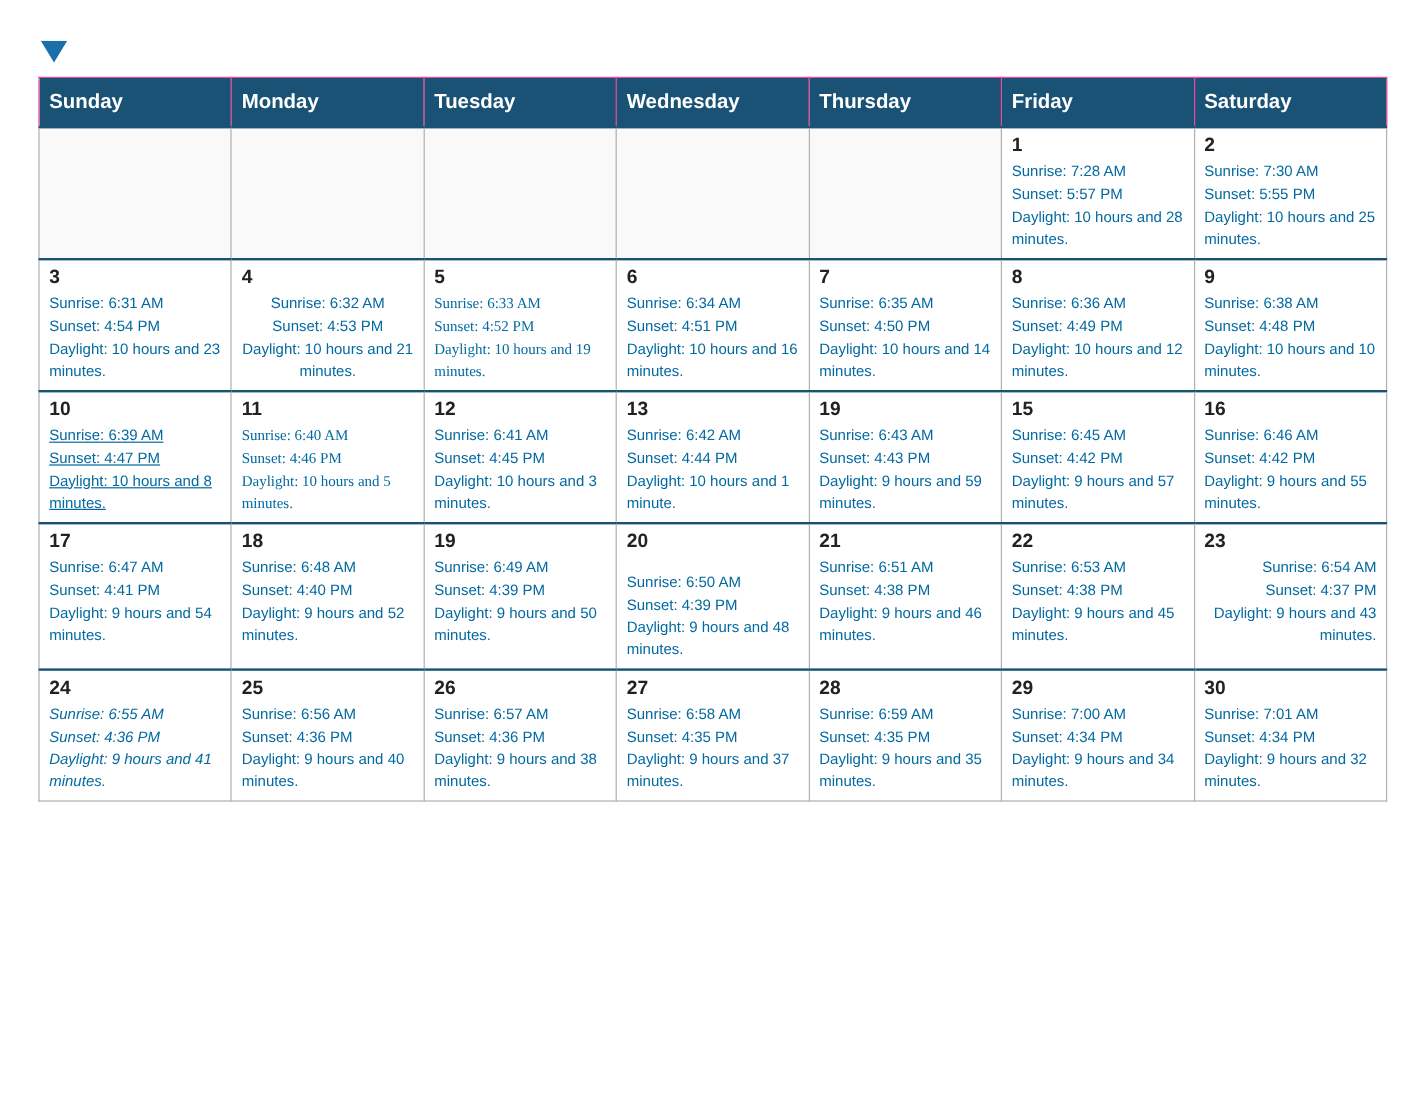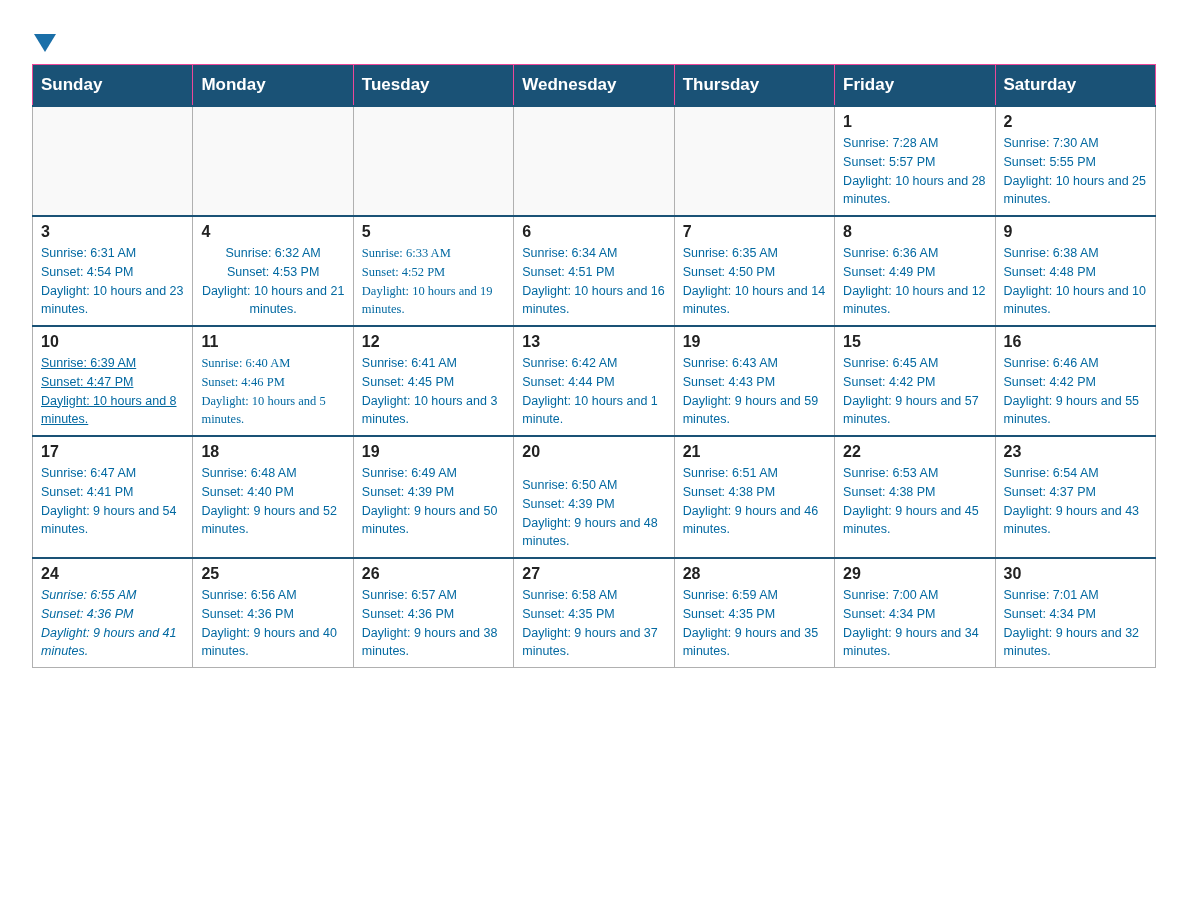--- a/index.html
+++ b/index.html
@@ -263,21 +263,21 @@
 Daylight: 9 hours and 46 minutes.</div>
         </td>
         <td>
           <span class="day-num">22</span>
           <div class="day-info" style="white-space: pre-line;">Sunrise: 6:53 AM
 Sunset: 4:38 PM
 Daylight: 9 hours and 45 minutes.</div>
         </td>
         <td>
           <span class="day-num">23</span>
-          <div class="day-info" style="white-space: pre-line;">Sunrise: 6:54 AM
+          <div class="day-info" style="white-space: pre-line; text-align: right;">Sunrise: 6:54 AM
 Sunset: 4:37 PM
 Daylight: 9 hours and 43 minutes.</div>
         </td>
       </tr>
       <tr>
         <td>
           <span class="day-num">24</span>
           <div class="day-info" style="white-space: pre-line; font-style: italic;">Sunrise: 6:55 AM
 Sunset: 4:36 PM
 Daylight: 9 hours and 41 minutes.</div>

